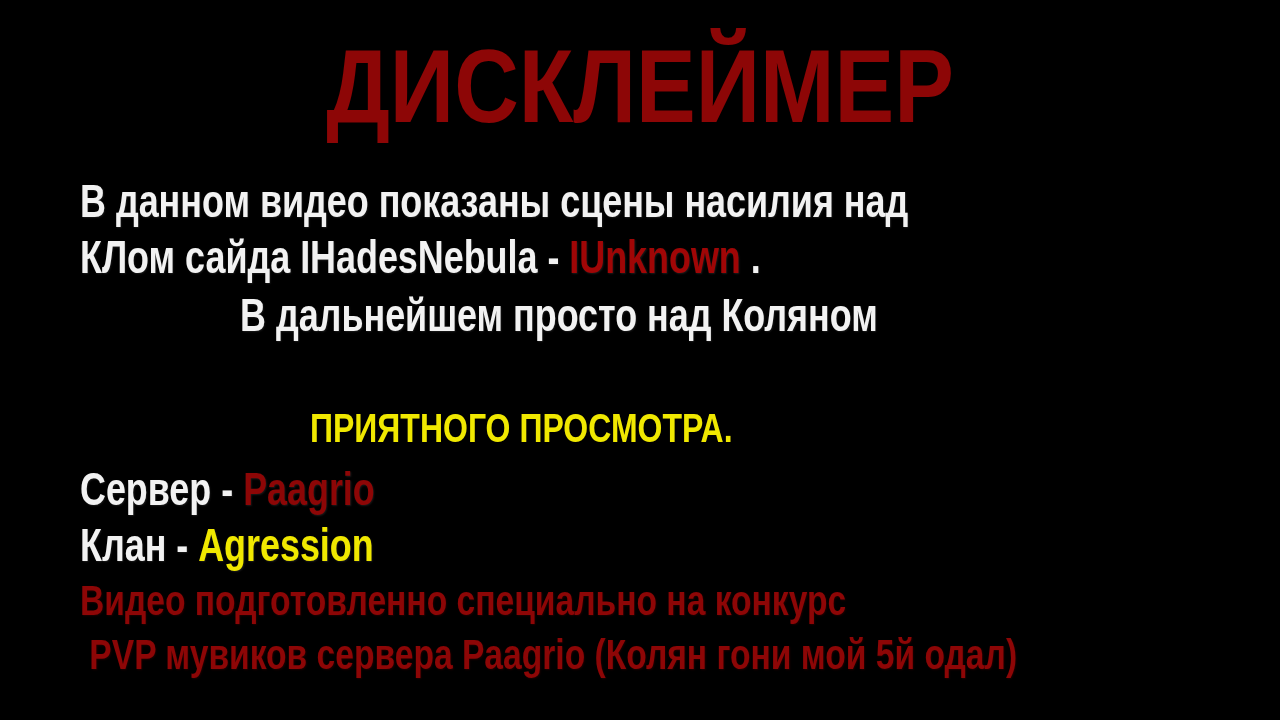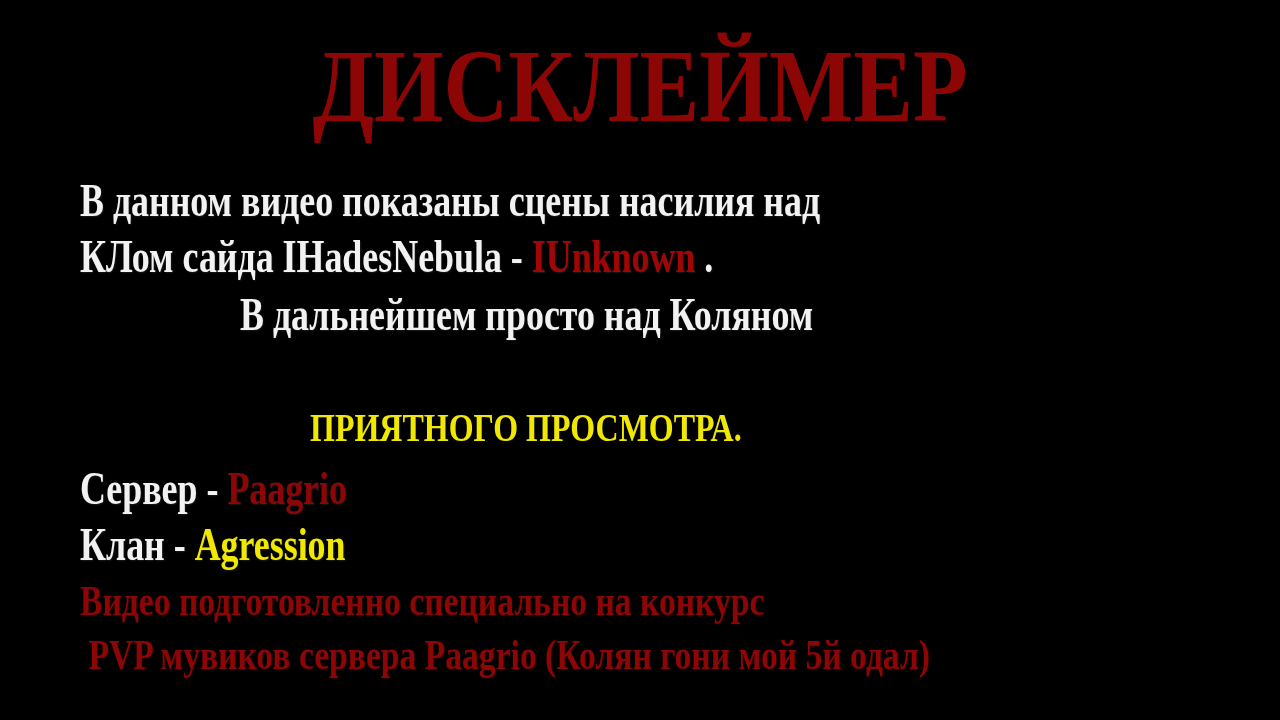--- a/index.html
+++ b/index.html
@@ -7,21 +7,21 @@
     margin: 0;
     padding: 0;
     background: #000000;
   }
   #screen {
     position: relative;
     width: 1280px;
     height: 720px;
     background: #000000;
     overflow: hidden;
-    font-family: Liberation Serif, serif;
+    font-family: Liberation Sans, sans-serif;
     font-weight: 700;
     -webkit-font-smoothing: antialiased;
   }
 
   
   .line {
     position: absolute;
     white-space: pre;
     font-weight: 700;
     transform-origin: left top;

